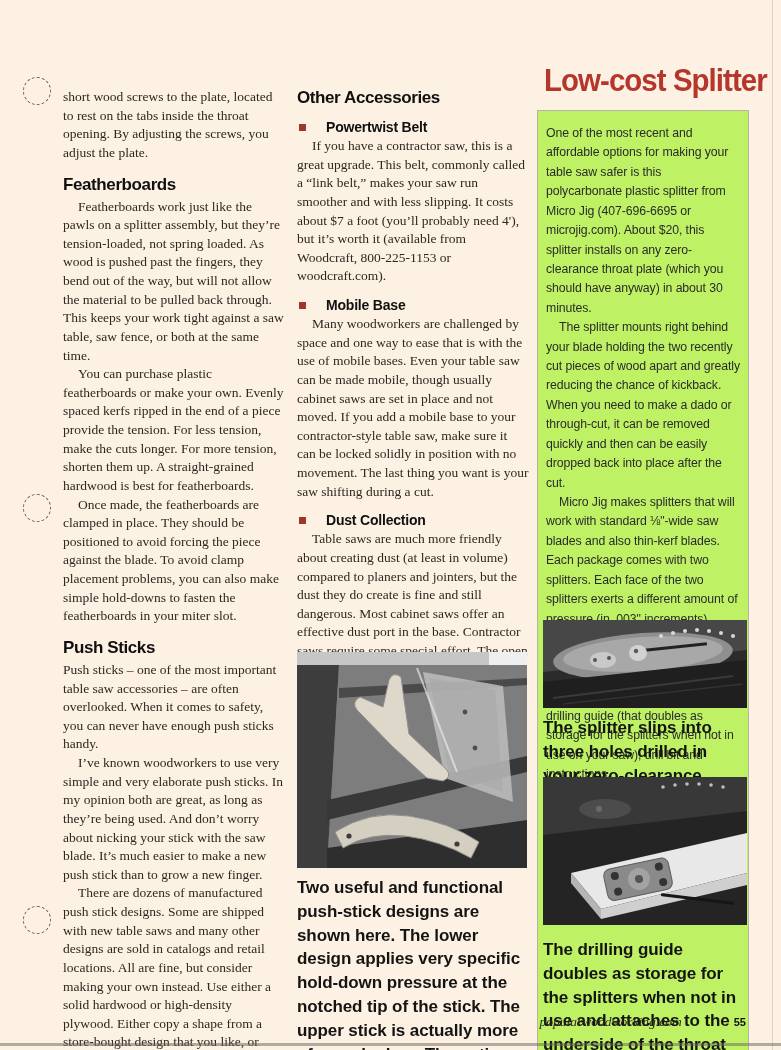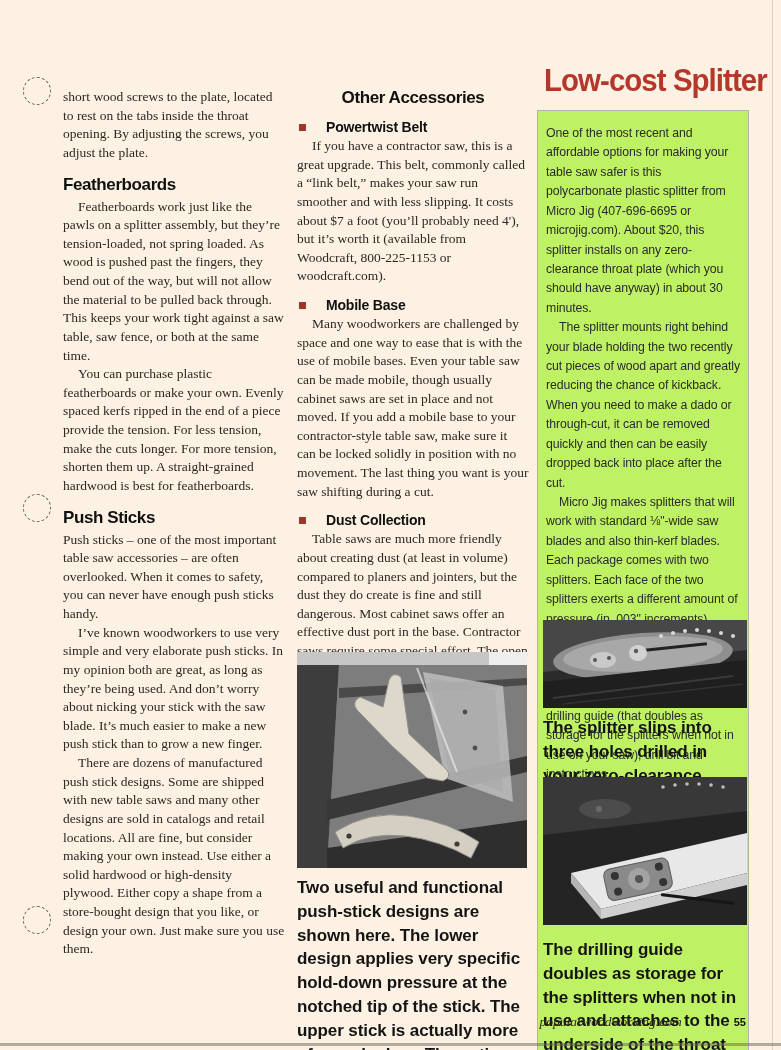--- a/index.html
+++ b/index.html
@@ -21,21 +21,21 @@
   .body{
     font-family:"Liberation Serif",serif;
     font-size:13.5px;line-height:1.38;color:#2e2722;margin:0;
     text-rendering:optimizeLegibility;
   }
   .ind{text-indent:15px;}
   .sec-head{
     font-family:"Liberation Sans",sans-serif;font-weight:700;
     font-size:17px;letter-spacing:-0.4px;color:#101010;margin:12px 0 3px 0;
   }
-  .sec-head.first{margin-top:0;text-align:center;}
+  .sec-head.first{margin-top:0;}
 
   .acc-head{display:flex;align-items:center;gap:20px;margin:11px 0 2px 2px;}
   .bullet{width:7px;height:7px;background:#9e372b;flex:0 0 auto;}
   .acc-label{font-family:"Liberation Sans",sans-serif;font-weight:700;font-size:14px;color:#101010;letter-spacing:-0.2px;}
   .pw-mark{display:block;font-family:"Liberation Sans",sans-serif;font-weight:700;font-size:14px;color:#101010;margin-top:1px;}
 
   
   .photo{position:absolute;display:block;}
   .photo svg{display:block;}
   .cap{
@@ -85,20 +85,21 @@
   <div class="hole hole-a"></div>
   <div class="hole hole-b"></div>
   <div class="hole hole-c"></div>
 
   <section class="col-left">
     <p class="body">short wood screws to the plate, located to rest on the tabs inside the throat opening. By adjusting the screws, you adjust the plate.</p>
 
     <h2 class="sec-head">Featherboards</h2>
     <p class="body ind">Featherboards work just like the pawls on a splitter assembly, but they’re tension-loaded, not spring loaded. As wood is pushed past the fingers, they bend out of the way, but will not allow the material to be pulled back through. This keeps your work tight against a saw table, saw fence, or both at the same time.</p>
     <p class="body ind">You can purchase plastic featherboards or make your own. Evenly spaced kerfs ripped in the end of a piece provide the tension. For less tension, make the cuts longer. For more tension, shorten them up. A straight-grained hardwood is best for featherboards.</p>
+    <p class="body ind">Once made, the featherboards are clamped in place. They should be positioned to avoid forcing the piece against the blade. To avoid clamp placement problems, you can also make simple hold-downs to fasten the featherboards in your miter slot.</p>
 
     <h2 class="sec-head">Push Sticks</h2>
     <p class="body">Push sticks – one of the most important table saw accessories – are often overlooked. When it comes to safety, you can never have enough push sticks handy.</p>
     <p class="body ind">I’ve known woodworkers to use very simple and very elaborate push sticks. In my opinion both are great, as long as they’re being used. And don’t worry about nicking your stick with the saw blade. It’s much easier to make a new push stick than to grow a new finger.</p>
     <p class="body ind">There are dozens of manufactured push stick designs. Some are shipped with new table saws and many other designs are sold in catalogs and retail locations. All are fine, but consider making your own instead. Use either a solid hardwood or high-density plywood. Either copy a shape from a store-bought design that you like, or design your own. Just make sure you use them.</p>
   </section>
 
   <section class="col-mid">
     <h2 class="sec-head first">Other Accessories</h2>
 

